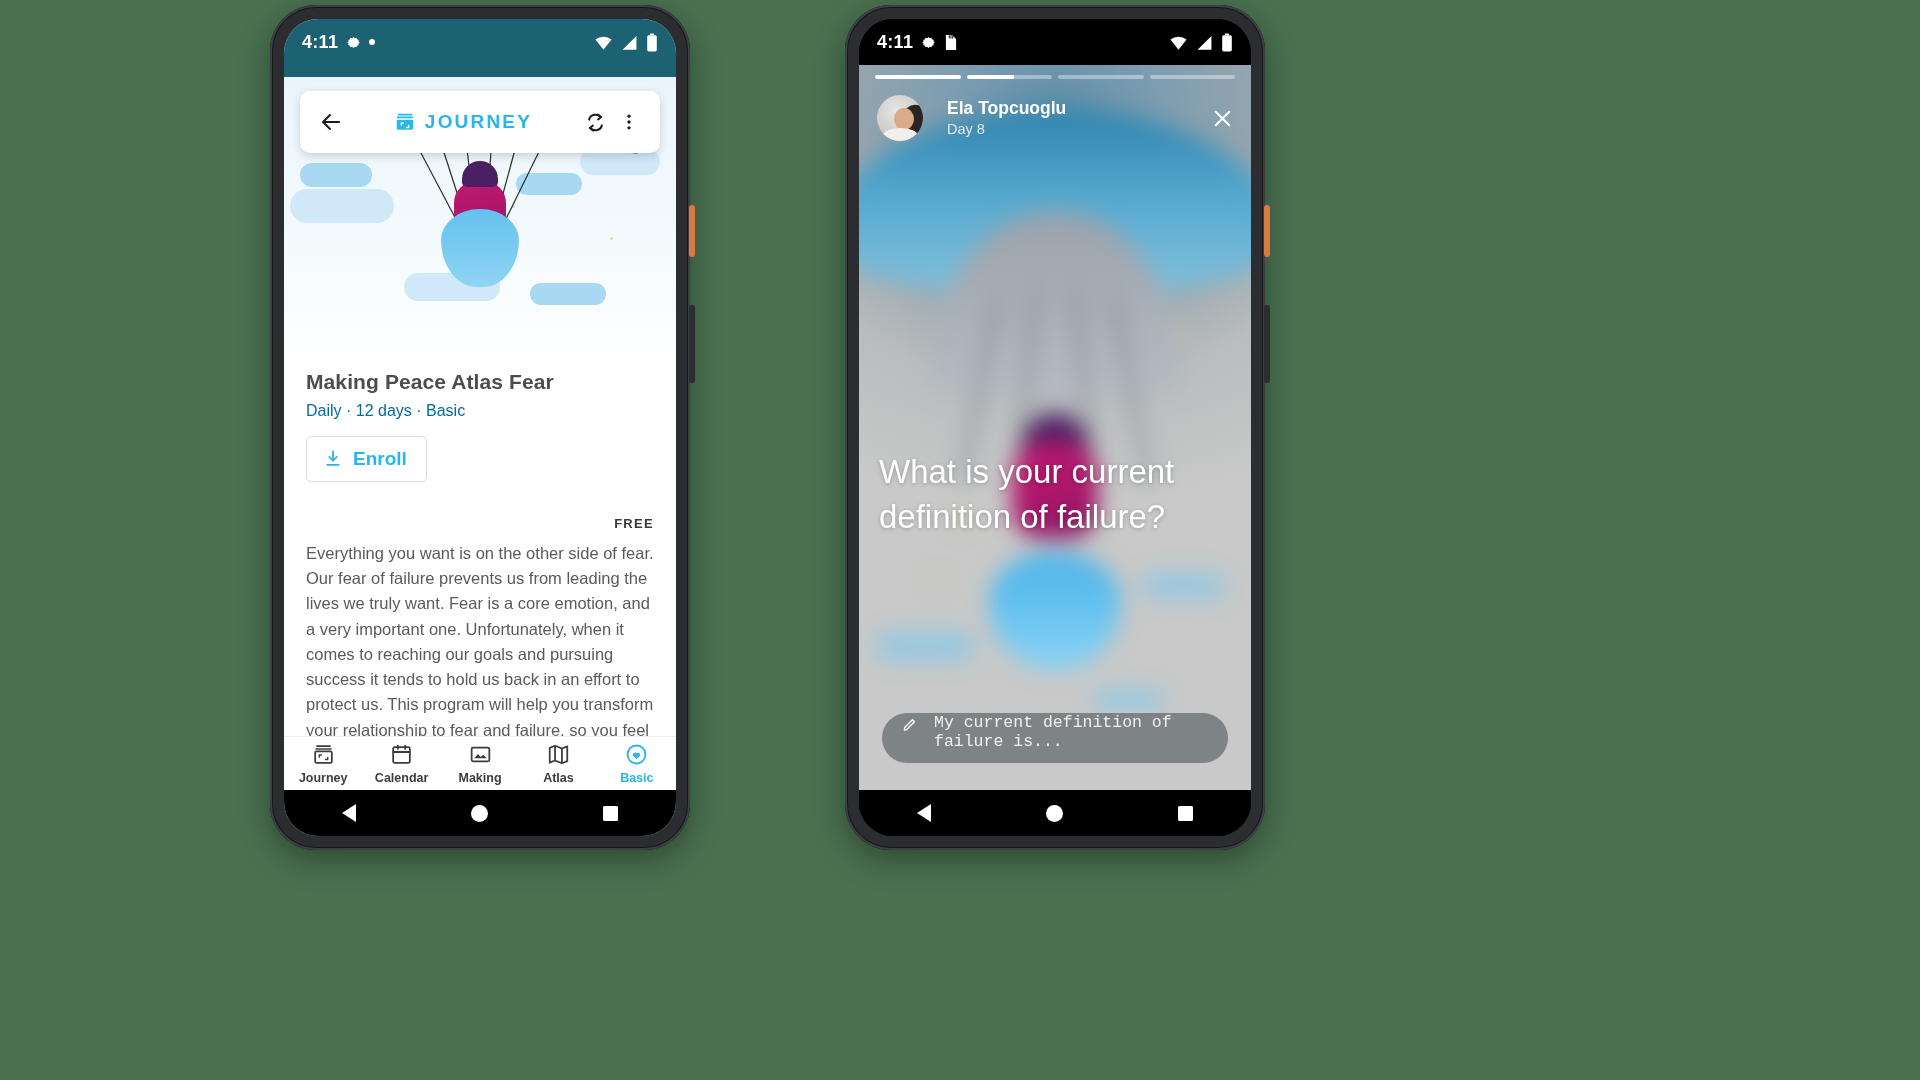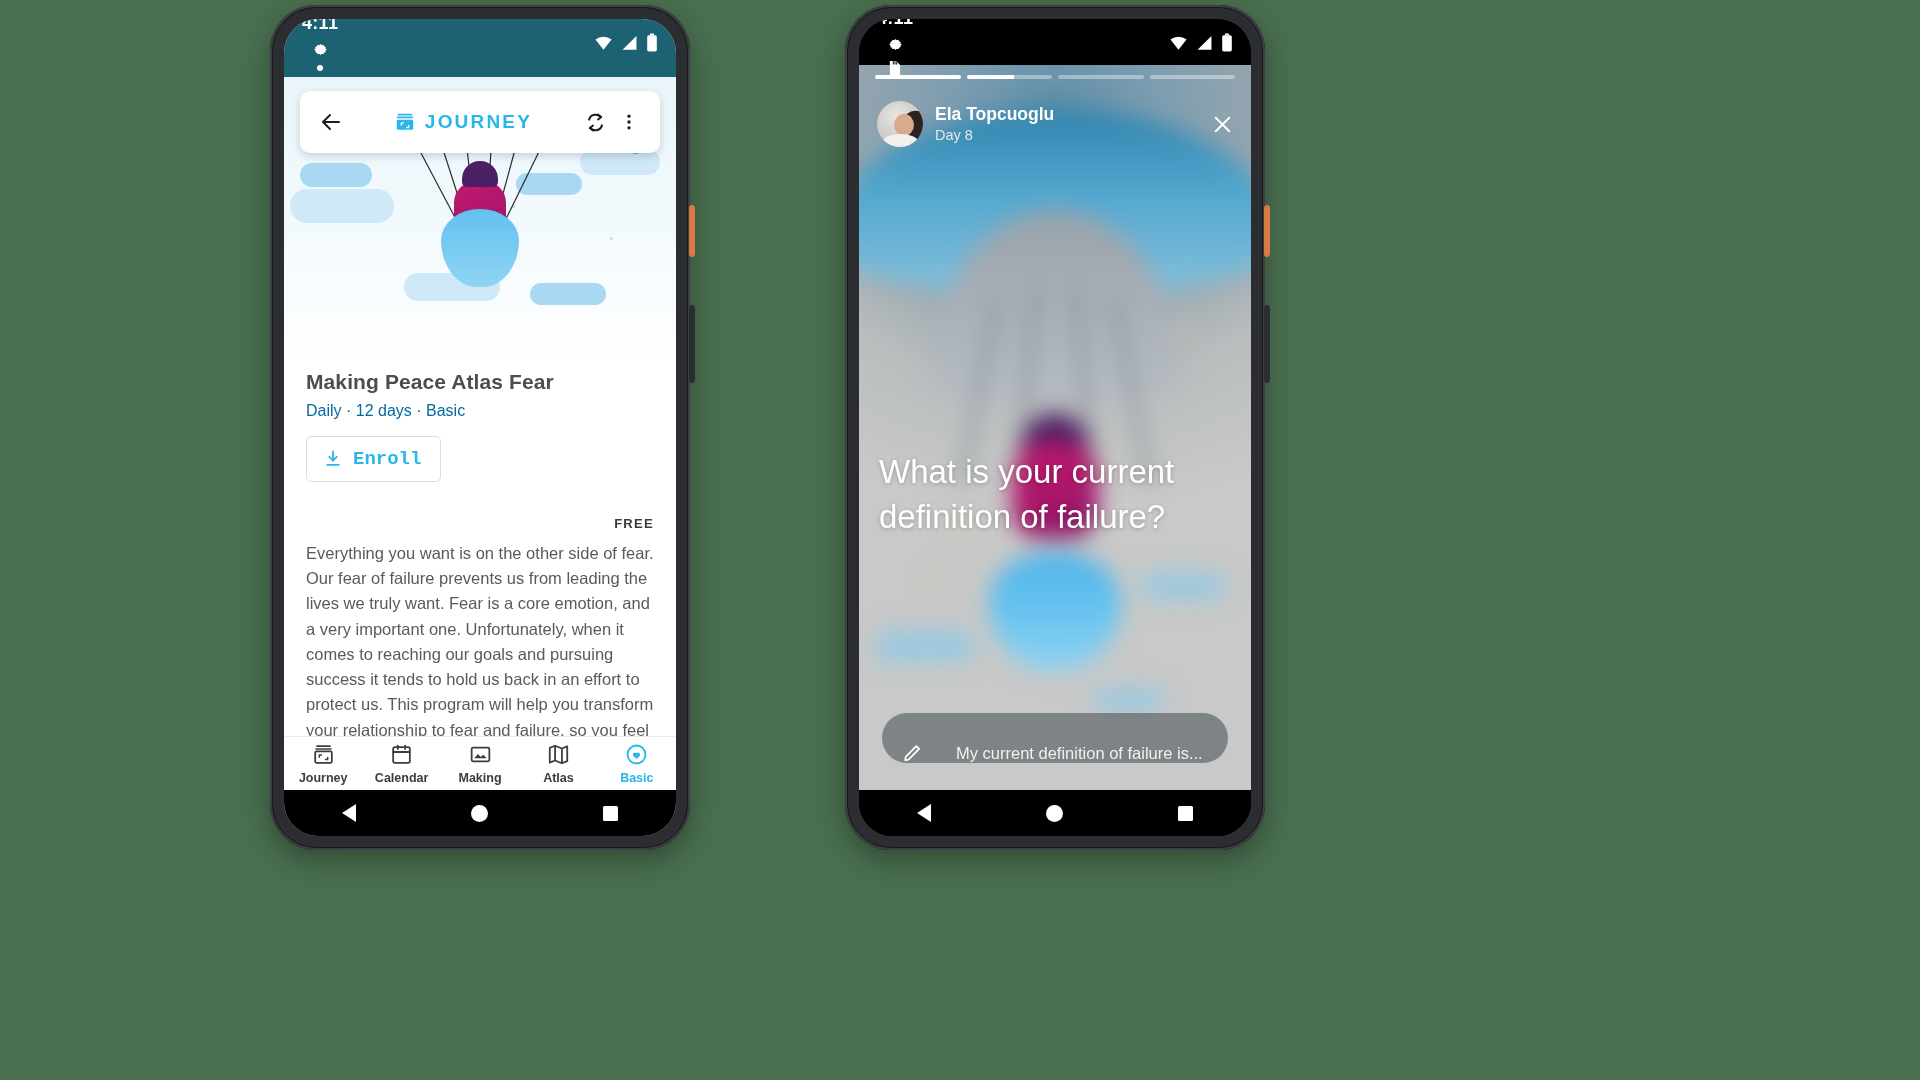--- a/index.html
+++ b/index.html
@@ -48,21 +48,21 @@
     position: absolute; height: 7px; border-radius: 4px; background: #1b1d20;
   }
 
   
   .statusbar {
     position: absolute; left: 0; top: 0; width: 100%; height: 46px;
     display: flex; align-items: center; padding: 0 18px;
     font-size: 18px; font-weight: bold; color: #fff;
     z-index: 40;
   }
-  .sb-left { display: flex; align-items: center; gap: 7px; flex-direction: column; }
+  .sb-left { display: flex; align-items: center; gap: 7px; }
   .sb-right { margin-left: auto; display: flex; align-items: center; gap: 7px; }
   .sb-time { letter-spacing: .3px; }
   .icon-svg { display: block; }
 
   
   #p1 { left: 270px; top: 5px; width: 420px; height: 845px; }
   #p1 .screen { width: 392px; height: 817px; }
   #p1 .scr-inner { position: absolute; inset: 0; background: #fff; }
   .p1-statusbg {
     position: absolute; left: 0; top: 0; width: 100%; height: 58px;
@@ -107,21 +107,21 @@
   .content { position: absolute; left: 0; top: 343px; right: 0; bottom: 100px;
              background: #fff; padding: 0 22px; }
   .course-title { font-size: 21px; font-weight: bold; color: #4d4d4d;
                   margin-top: 8px; letter-spacing: .1px; }
   .course-meta { font-size: 16px; color: #0369a1; margin-top: 8px; }
   .enroll-btn {
     margin-top: 16px; display: inline-flex; align-items: center; gap: 10px;
     border: 1px solid #dcdcdc; border-radius: 5px;
     padding: 11px 19px 11px 16px; background: #fff; cursor: pointer;
   }
-  .enroll-label { color: #29b6ea; font-size: 19px; font-weight: bold; font-family: Liberation Mono, monospace; }
+  .enroll-label { color: #29b6ea; font-size: 19px; font-weight: bold; }
   .free-tag { margin-top: 34px; font-size: 13px; font-weight: bold;
               letter-spacing: 1.3px; color: #3a3a3a; text-align: right; }
   .body-text { margin-top: 10px; font-size: 16.5px; line-height: 1.53;
                color: #5a5a5a; }
 
   
   .bottomnav {
     position: absolute; left: 0; right: 0; bottom: 46px; height: 54px;
     background: #fff; border-top: 1px solid #ececec;
     display: flex; align-items: center; z-index: 25;
@@ -189,22 +189,22 @@
   
   .progress-row {
     position: absolute; left: 16px; right: 16px; top: 56px;
     display: flex; gap: 6px; z-index: 30;
   }
   .prog { flex: 1; height: 4px; border-radius: 2px; background: rgba(255,255,255,.38); }
   .prog.done { background: #fff; }
   .prog.partial { background: linear-gradient(90deg,#fff 0 55%, rgba(255,255,255,.38) 55% 100%); }
 
   .story-head {
-    position: absolute; left: 18px; top: 80px; right: 16px; height: 50px;
-    display: flex; align-items: center; gap: 12px; z-index: 30; justify-content: center;
+    position: absolute; left: 18px; top: 74px; right: 16px; height: 50px;
+    display: flex; align-items: center; gap: 24px; z-index: 30; justify-content: center;
   }
   .avatar {
     width: 46px; height: 46px; border-radius: 50%; overflow: hidden;
     background: radial-gradient(circle at 42% 34%, #e8e6e2 0%, #cfcdca 55%, #b9b7b4 100%);
     position: relative; flex: none;
   }
   .avatar .hair {
     position: absolute; left: 52%; top: 22%; width: 30px; height: 34px;
     background: #2a2320; border-radius: 44% 44% 50% 50%;
     transform: rotate(10deg);
@@ -223,22 +223,22 @@
 
   .story-question {
     position: absolute; left: 20px; right: 28px; top: 385px; z-index: 30;
     color: #fff; font-size: 33px; font-weight: normal; line-height: 1.35;
     text-shadow: 0 1px 4px rgba(0,0,0,.25);
   }
   .reply-bar {
     position: absolute; left: 22px; right: 22px; bottom: 26px; height: 52px;
     background: rgba(110,116,120,.82);
     border: 1.5px solid rgba(255,255,255,.55);
-    border-radius: 26px; display: flex; align-items: flex-end;
-    padding: 0 20px; gap: 32px; z-index: 30; cursor: text;
+    border-radius: 26px; display: flex; align-items: flex-start;
+    padding: 0 20px; gap: 16px; z-index: 30; cursor: text; font-family: Liberation Mono, monospace;
   }
   .reply-placeholder { color: #f0f0f0; font-size: 16.5px; }
 </style>
 </head>
 <body style="background: rgb(74, 112, 80);">
 
 <div class="stage">
 
   <div class="phone" id="p1">
     <div class="sidebtn" style="top:200px;height:52px;"></div>

